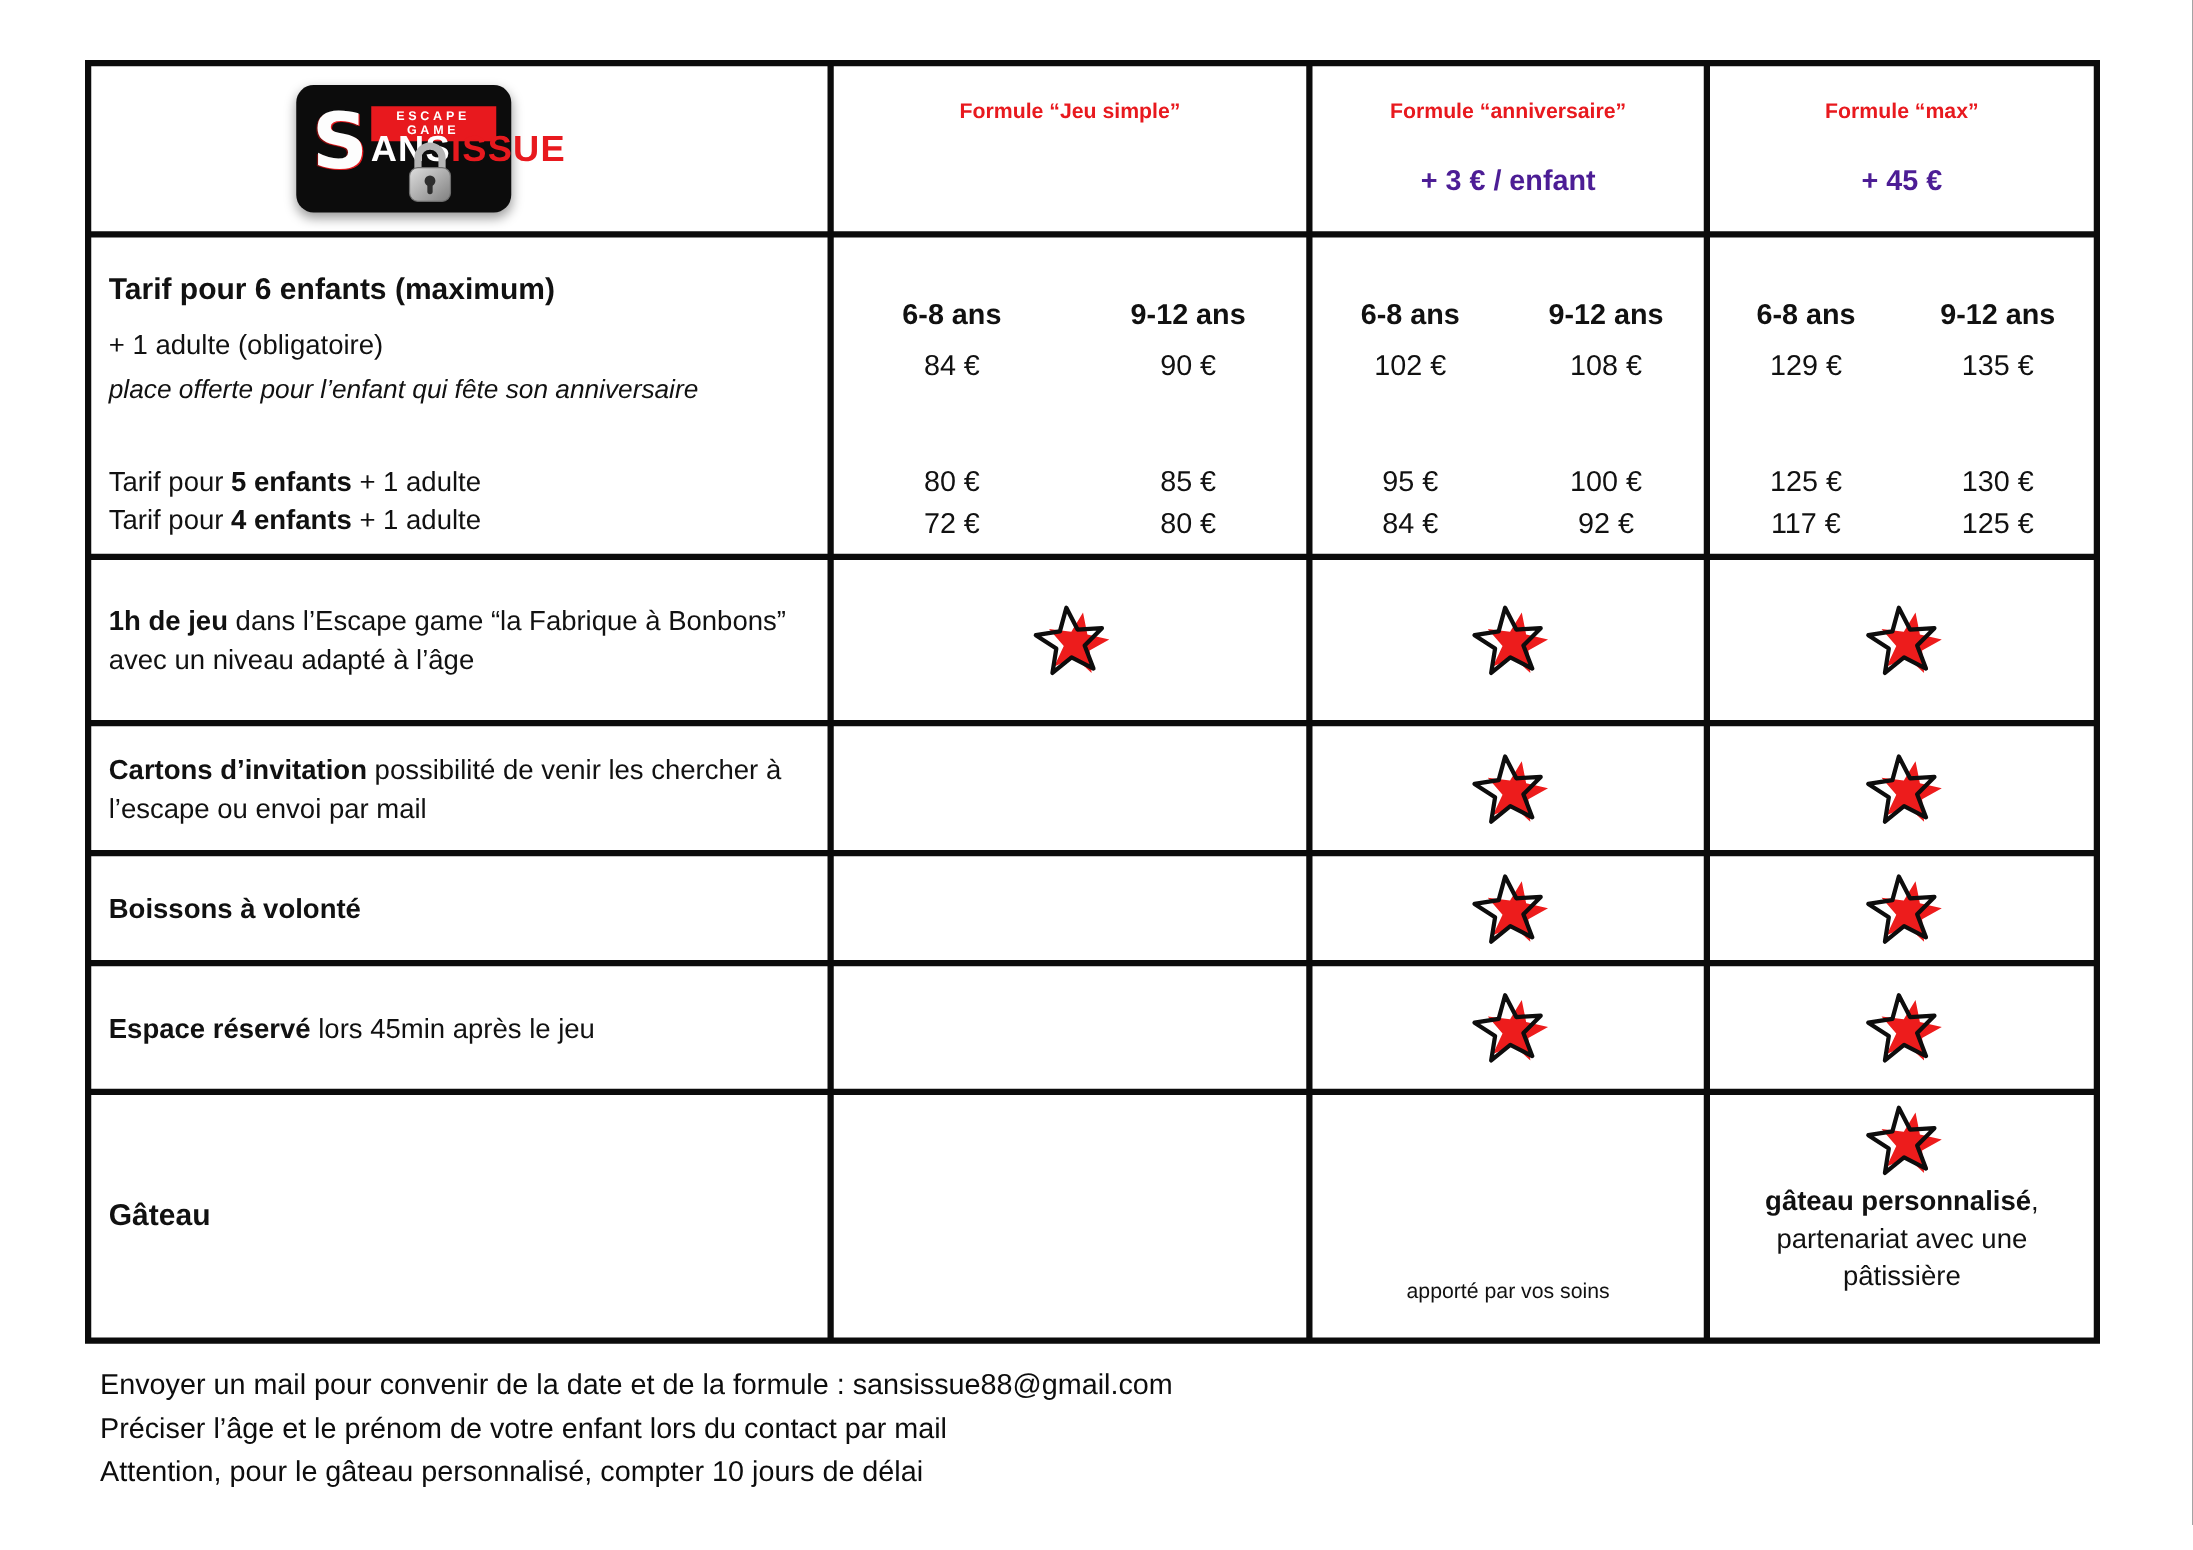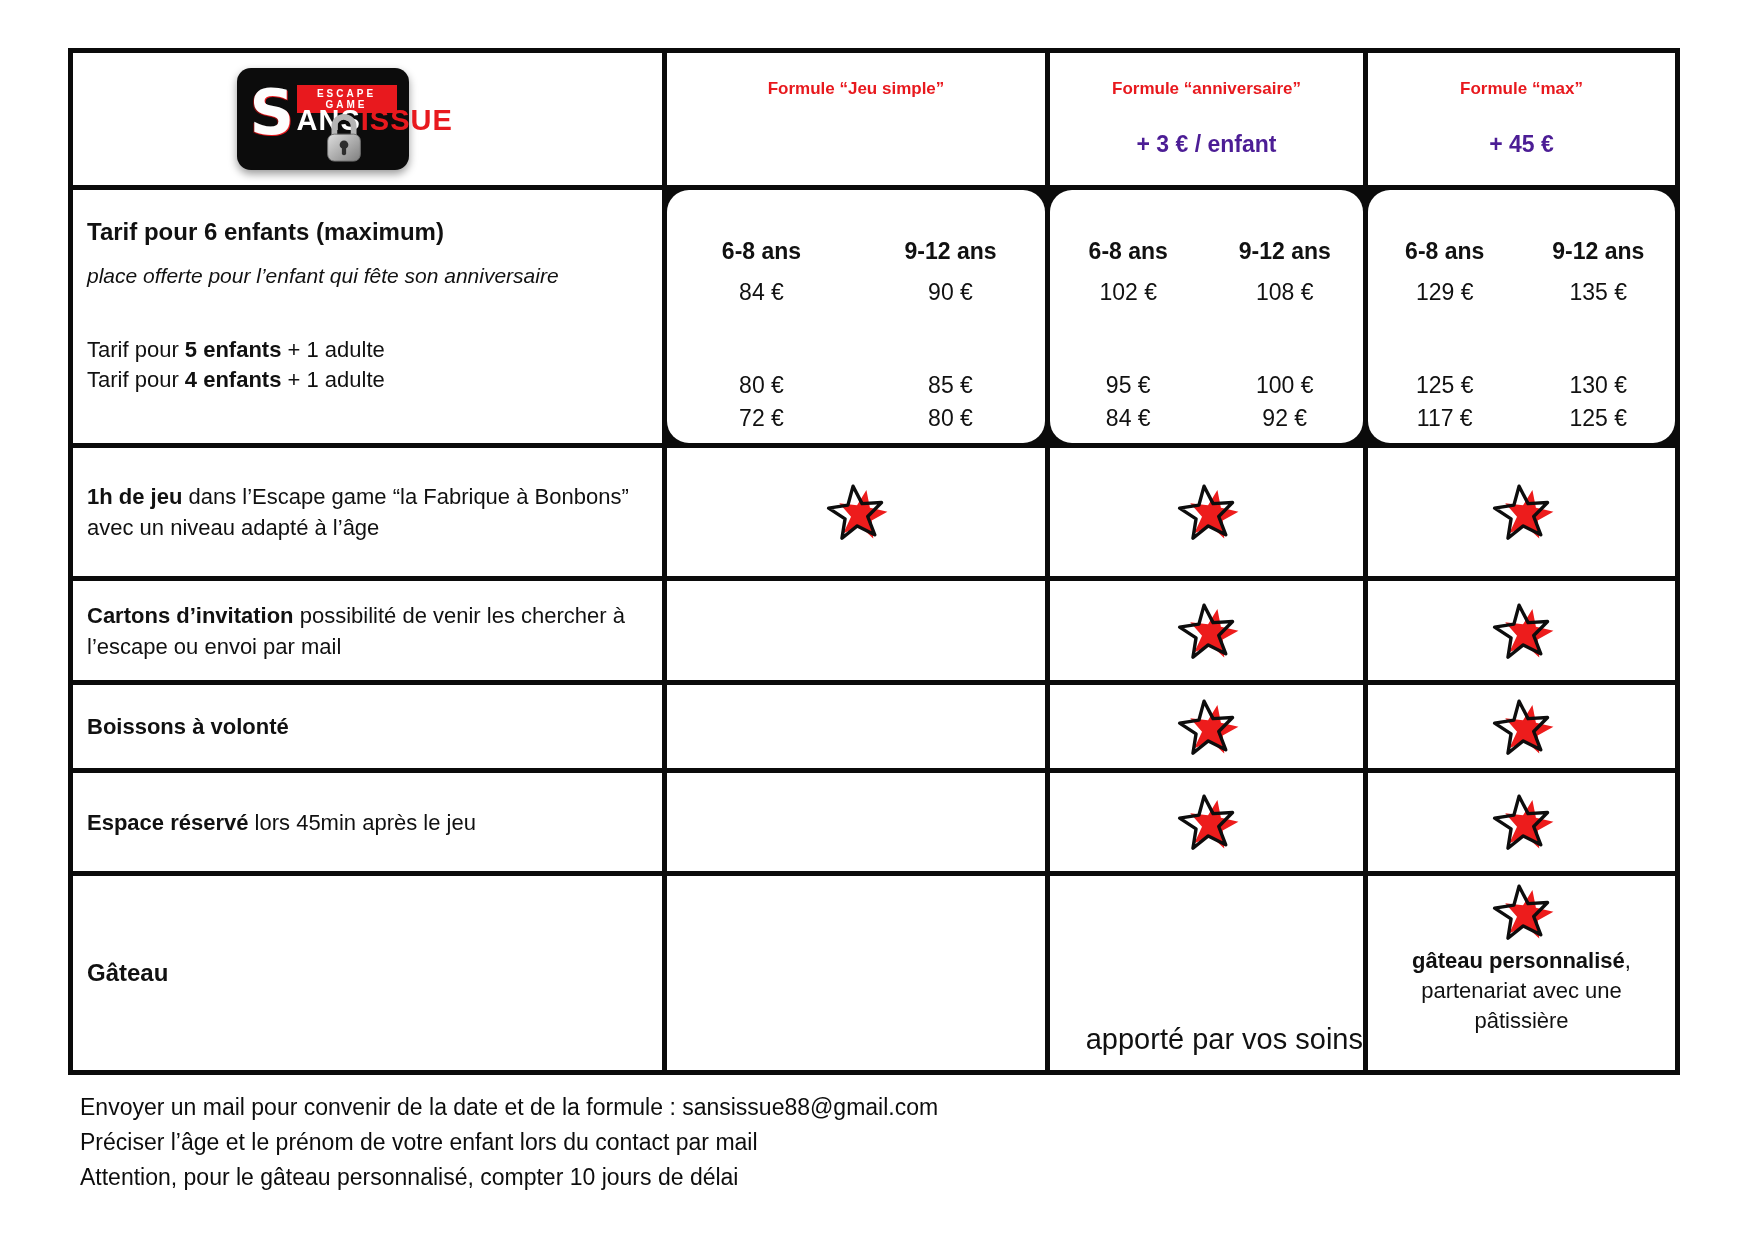--- a/index.html
+++ b/index.html
@@ -36,37 +36,37 @@
 
   
   .c-tarif{padding:28px 16px 0 14px;font-size:22px;line-height:28px;}
   .t1{font-weight:bold;font-size:24px;margin-bottom:16px;}
   .t2{margin-bottom:8px;}
   .t3{font-style:italic;font-size:21px;white-space:nowrap;margin-bottom:46px;}
   .t45{margin-bottom:2px;}
   .b{font-weight:bold;}
 
   
-  .c-price{display:flex;border-radius:22px;}
+  .c-price{display:flex;}
   .age-col{flex:1;display:flex;flex-direction:column;align-items:center;padding-top:48px;
            font-size:23px;line-height:27px;}
   .age-h{font-weight:bold;margin-bottom:14px;}
   .p6{margin-bottom:66px;}
   .p5{margin-bottom:6px;}
 
   
   .c-feat{display:flex;align-items:center;padding:0 16px 0 14px;font-size:22px;line-height:31px;}
   .c-feat .inner{max-width:545px;}
   .c-star{display:flex;align-items:center;justify-content:center;}
   .star{width:68px;height:64px;}
 
   
   .c-gatlbl{display:flex;align-items:center;padding-left:14px;font-size:24px;font-weight:bold;}
-  .c-gat-ann{display:flex;flex-direction:column;justify-content:flex-end;align-items:flex-end;
-             padding-bottom:14px;font-size:29px;}
+  .c-gat-ann{display:flex;flex-direction:column;justify-content:flex-end;align-items:center;
+             padding-bottom:27px;font-size:17px;}
   .c-gat-max{display:flex;flex-direction:column;align-items:center;padding-top:4px;font-size:22px;
              line-height:30px;text-align:center;}
   .gat-text{max-width:245px;margin-top:2px;}
 
   
   .footer{position:absolute;left:80px;top:1090px;font-size:23px;line-height:35px;color:#0d0d0d;}
 
   .hiddendefs{position:absolute;width:0;height:0;overflow:hidden;}
 </style>
 </head>
@@ -109,20 +109,21 @@
       <div class="f-title">Formule “anniversaire”</div>
       <div class="f-sub">+ 3 € / enfant</div>
     </div>
     <div class="cell c-head">
       <div class="f-title">Formule “max”</div>
       <div class="f-sub">+ 45 €</div>
     </div>
 
     <div class="cell c-tarif">
       <div class="t1">Tarif pour 6 enfants (maximum)</div>
+      <div class="t2">+ 1 adulte (obligatoire)</div>
       <div class="t3">place offerte pour l’enfant qui fête son anniversaire</div>
       <div class="t45"><span>Tarif pour </span><span class="b">5 enfants</span><span> + 1 adulte</span></div>
       <div class="t45"><span>Tarif pour </span><span class="b">4 enfants</span><span> + 1 adulte</span></div>
     </div>
 
     <div class="cell c-price">
       <div class="age-col">
         <div class="age-h">6-8 ans</div>
         <div class="p6">84 €</div>
         <div class="p5">80 €</div>

